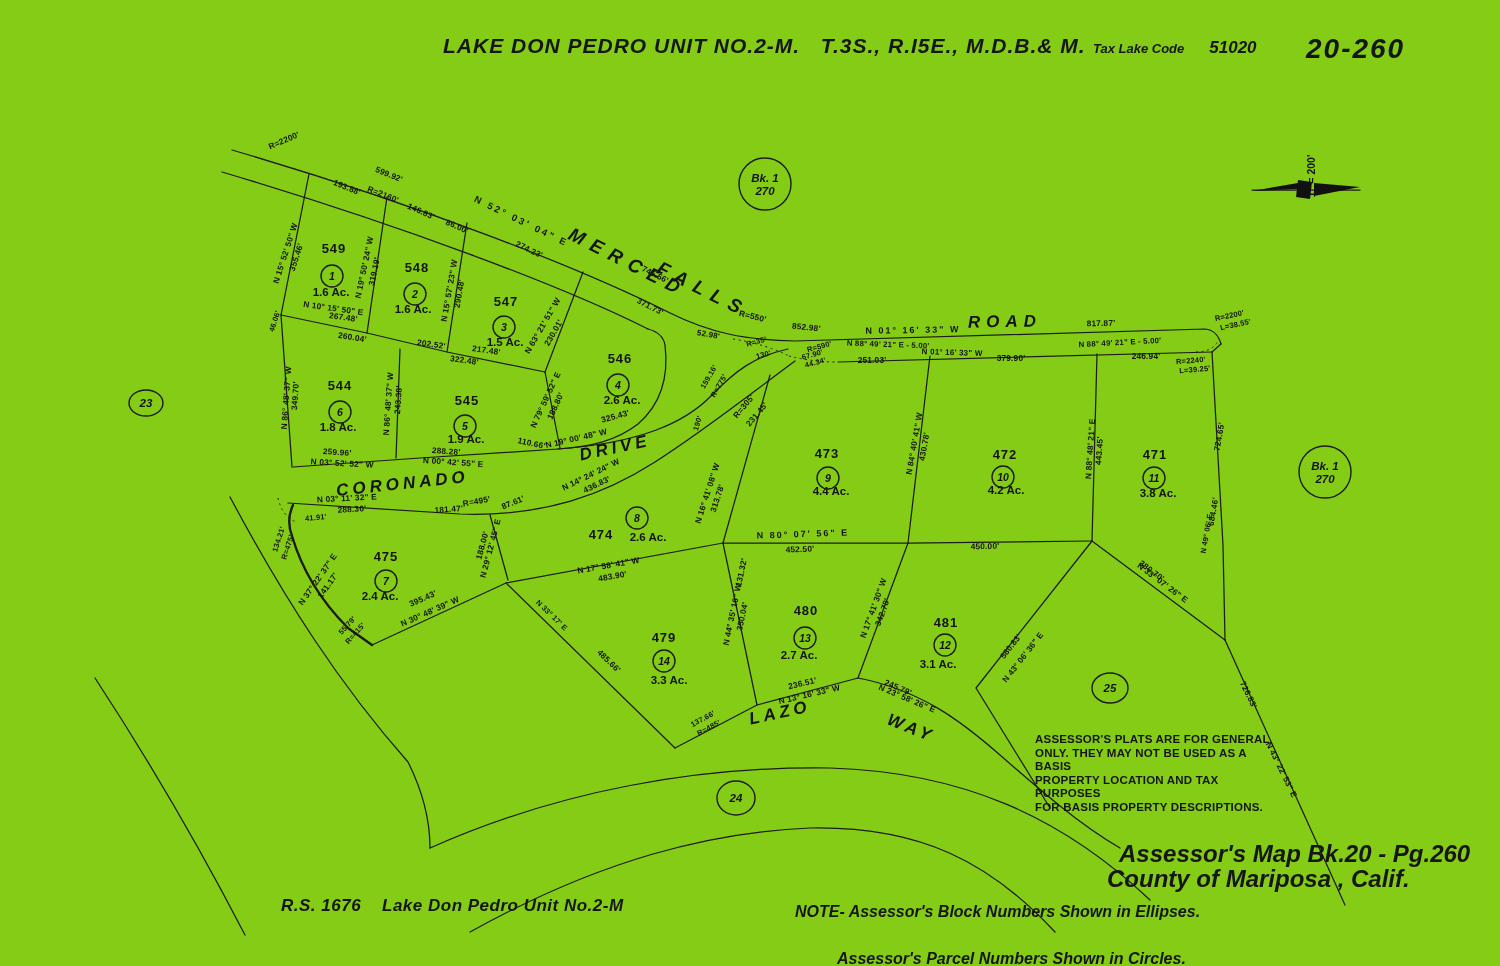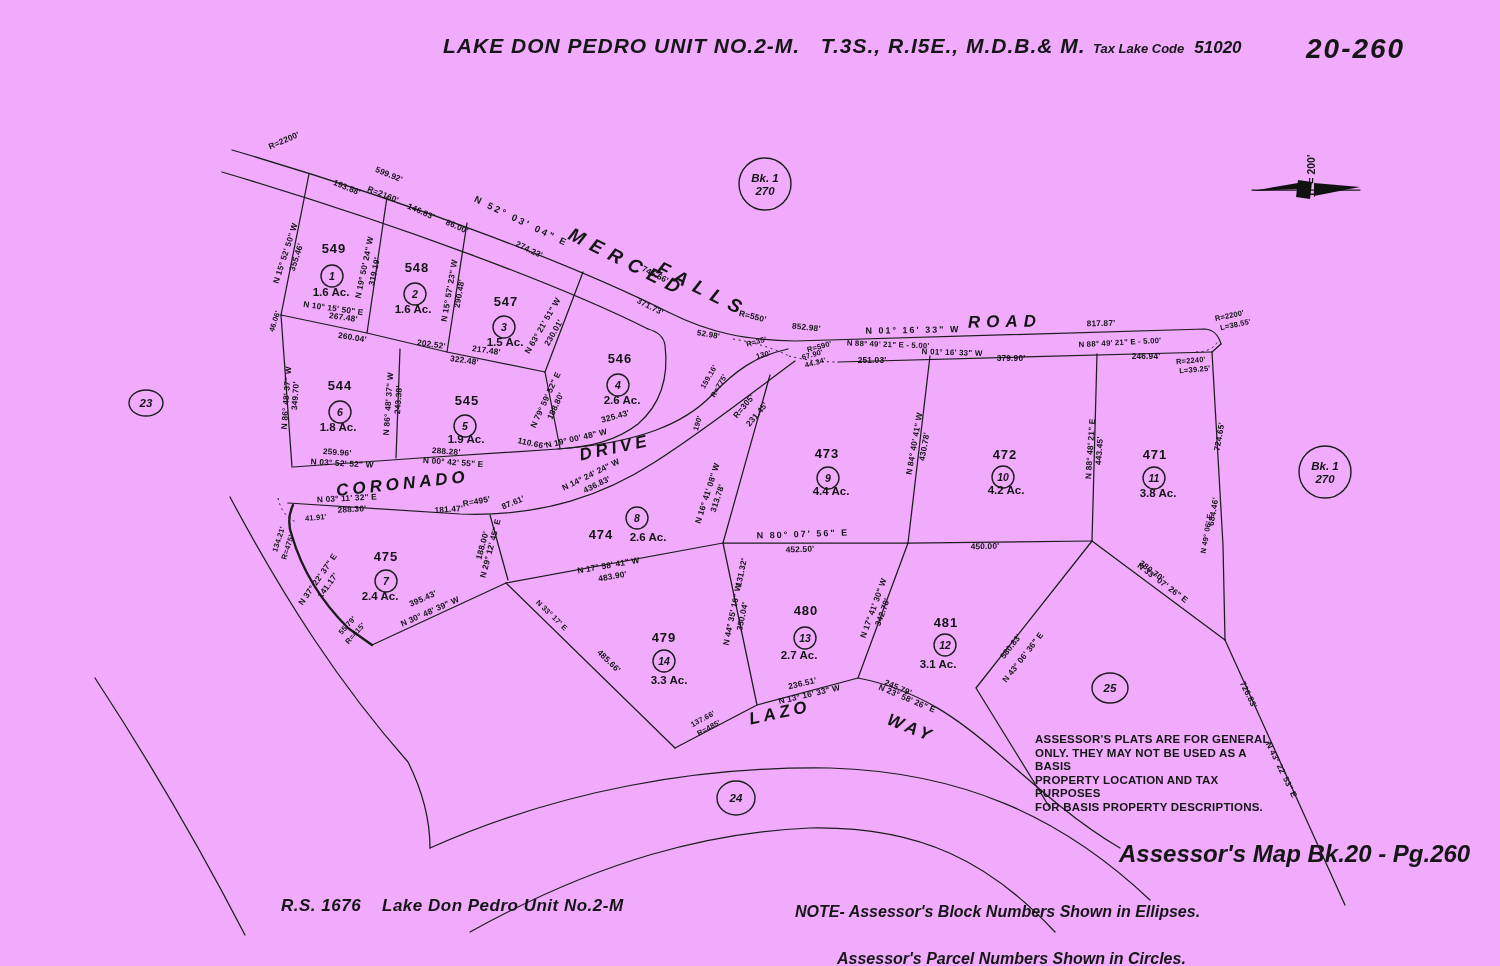--- a/index.html
+++ b/index.html
@@ -1,21 +1,21 @@
 <!DOCTYPE html>
 <html><head>
 <meta charset="utf-8">
 <style>
   html,body{margin:0;padding:0;background:#e8e8e4;}
-  .sheet{position:relative;width:1500px;height:966px;background:#f0abfc;overflow:hidden;
+  .sheet{position:relative;width:1500px;height:966px;background:#84cc16;overflow:hidden;
          font-family:"Liberation Sans",sans-serif;color:#161616;}
   .hdr-title{position:absolute;left:443px;top:34px;font-size:21px;font-weight:700;font-style:italic;
              letter-spacing:1px;white-space:pre;}
   .hdr-tax{position:absolute;left:1093px;top:38px;font-size:13px;font-style:italic;font-weight:600;}
-  .hdr-tax .code{font-size:17px;font-weight:700;margin-left:10px;}
+  .hdr-tax .code{font-size:17px;font-weight:700;margin-left:25px;}
   .hdr-sheetno{position:absolute;left:1306px;top:33px;font-size:28px;font-weight:700;font-style:italic;letter-spacing:2px;}
   .disclaimer{position:absolute;left:1035px;top:733px;width:250px;font-size:11.5px;font-weight:700;
               line-height:13.5px;letter-spacing:0.2px;}
   .credit{position:absolute;left:1107px;top:841px;font-size:24px;font-weight:700;font-style:italic;line-height:25px;}
   .credit .l1{padding-left:12px;}
   .footer-left{position:absolute;left:281px;top:896px;font-size:17px;font-weight:700;font-style:italic;letter-spacing:0.5px;white-space:pre;text-align:right;}
   .footer-note{position:absolute;left:795px;top:903px;font-size:16px;font-weight:600;font-style:italic;line-height:17px;}
   .footer-note .l2{padding-left:42px;margin-top:30px;}
   svg text{fill:#141414;text-anchor:middle;}
   .ln{fill:none;stroke:#1c1c1c;stroke-width:1.25;stroke-linecap:round;stroke-linejoin:round;}
@@ -276,20 +276,21 @@
 
   <div class="disclaimer">
     <div>ASSESSOR'S PLATS ARE FOR GENERAL</div>
     <div>ONLY. THEY MAY NOT BE USED AS A BASIS</div>
     <div>PROPERTY LOCATION AND TAX PURPOSES</div>
     <div>FOR BASIS PROPERTY DESCRIPTIONS.</div>
   </div>
 
   <div class="credit">
     <div class="l1">Assessor's Map Bk.20 - Pg.260</div>
+    <div>County of Mariposa ,      Calif.</div>
   </div>
 
   <div class="footer-left">R.S. 1676    Lake Don Pedro Unit No.2-M</div>
 
   <div class="footer-note">
     <div>NOTE- Assessor's  Block Numbers  Shown in Ellipses.</div>
     <div class="l2">Assessor's  Parcel Numbers  Shown in Circles.</div>
   </div>
 </div>
 

